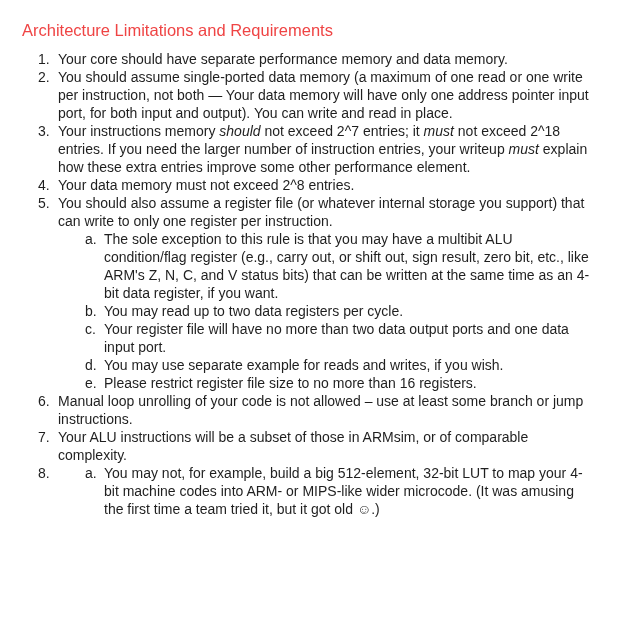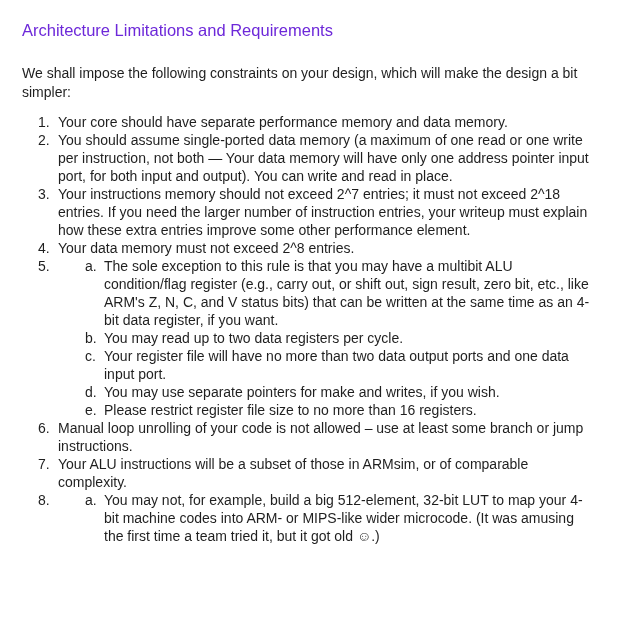--- a/index.html
+++ b/index.html
@@ -51,59 +51,59 @@
     padding-left: 27px;
   }
   .sub-item .subnum {
     width: 19px;
     flex-shrink: 0;
   }
   .sub-item .subcontent {
     flex: 1;
   }
   .it {
+    font-style: italic;
   }
 </style>
 </head>
 <body style="color: rgb(31, 31, 31); background: rgb(255, 255, 255);">
 
 <div class="page">
-  <h1 class="doc-heading" style="color: #6d28d9;">Architecture Limitations and Requirements</h1>
-  <p class="intro">We shall impose the following constraints on your design, which will make the design a bit simpler:</p>
+  <h1 class="doc-heading" style="color: #ef4444;">Architecture Limitations and Requirements</h1>
   <div class="constraints-list">
       <div class="list-item">
         <span class="num">1.</span>
         <div class="content"><span>Your core should have separate performance memory and data memory.</span></div>
       </div>
       <div class="list-item">
         <span class="num">2.</span>
         <div class="content"><span>You should assume single-ported data memory (a maximum of one read or one write per instruction, not both — Your data memory will have only one address pointer input port, for both input and output). You can write and read in place.</span></div>
       </div>
       <div class="list-item">
         <span class="num">3.</span>
         <div class="content"><span>Your instructions memory </span><span class="it">should</span><span> not exceed 2^7 entries; it </span><span class="it">must</span><span> not exceed 2^18 entries. If you need the larger number of instruction entries, your writeup </span><span class="it">must</span><span> explain how these extra entries improve some other performance element.</span></div>
       </div>
       <div class="list-item">
         <span class="num">4.</span>
         <div class="content"><span>Your data memory must not exceed 2^8 entries.</span></div>
       </div>
       <div class="list-item">
         <span class="num">5.</span>
-        <div class="content"><div class="sub-item">
+        <div class="content"><span>You should also assume a register file (or whatever internal storage you support) that can write to only one register per instruction.</span><div class="sub-item">
             <span class="subnum">a.</span>
             <div class="subcontent"><span>The sole exception to this rule is that you may have a multibit ALU condition/flag register (e.g., carry out, or shift out, sign result, zero bit, etc., like ARM's Z, N, C, and V status bits) that can be written at the same time as an 4-bit data register, if you want.</span></div>
           </div><div class="sub-item">
             <span class="subnum">b.</span>
             <div class="subcontent"><span>You may read up to two data registers per cycle.</span></div>
           </div><div class="sub-item">
             <span class="subnum">c.</span>
             <div class="subcontent"><span>Your register file will have no more than two data output ports and one data input port.</span></div>
           </div><div class="sub-item">
             <span class="subnum">d.</span>
-            <div class="subcontent"><span>You may use separate pointers for make and writes, if you wish.</span></div>
+            <div class="subcontent"><span>You may use separate example for reads and writes, if you wish.</span></div>
           </div><div class="sub-item">
             <span class="subnum">e.</span>
             <div class="subcontent"><span>Please restrict register file size to no more than 16 registers.</span></div>
           </div></div>
       </div>
       <div class="list-item">
         <span class="num">6.</span>
         <div class="content"><span>Manual loop unrolling of your code is not allowed – use at least some branch or jump instructions.</span></div>
       </div>
       <div class="list-item">

